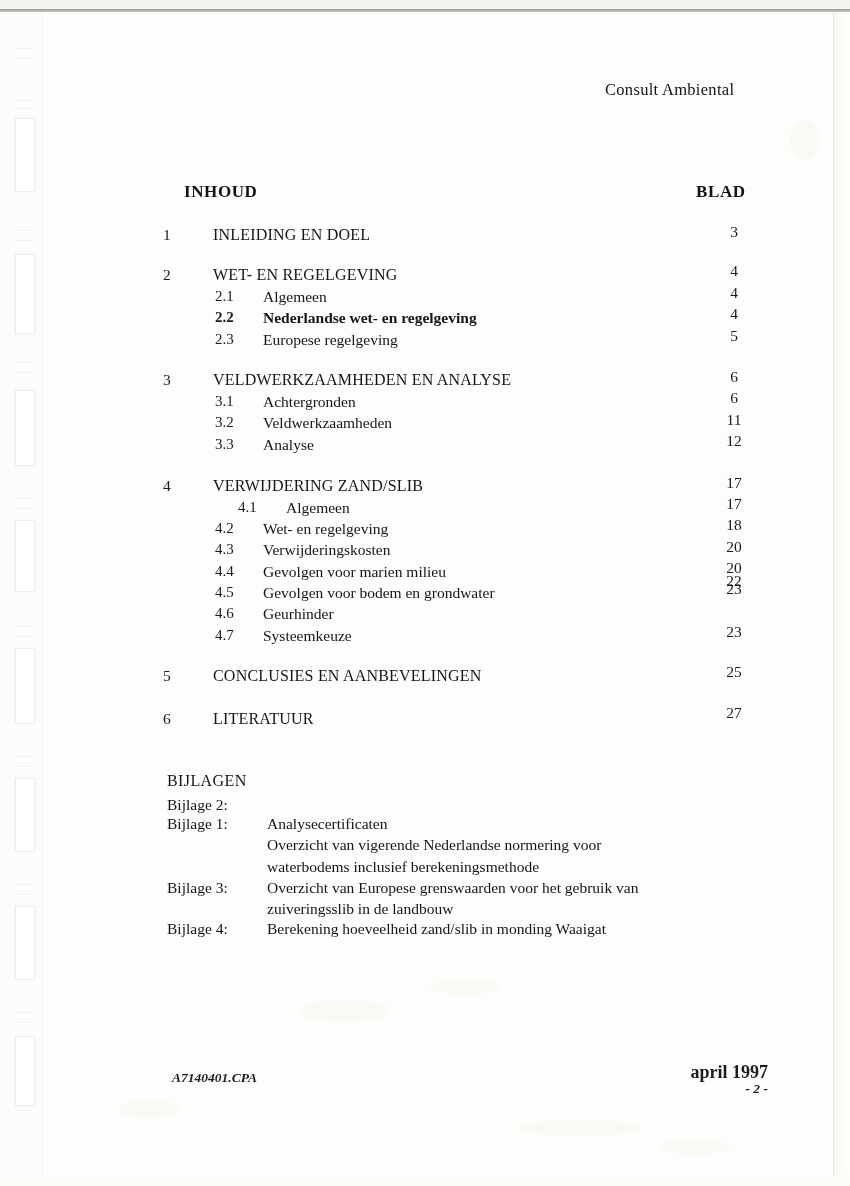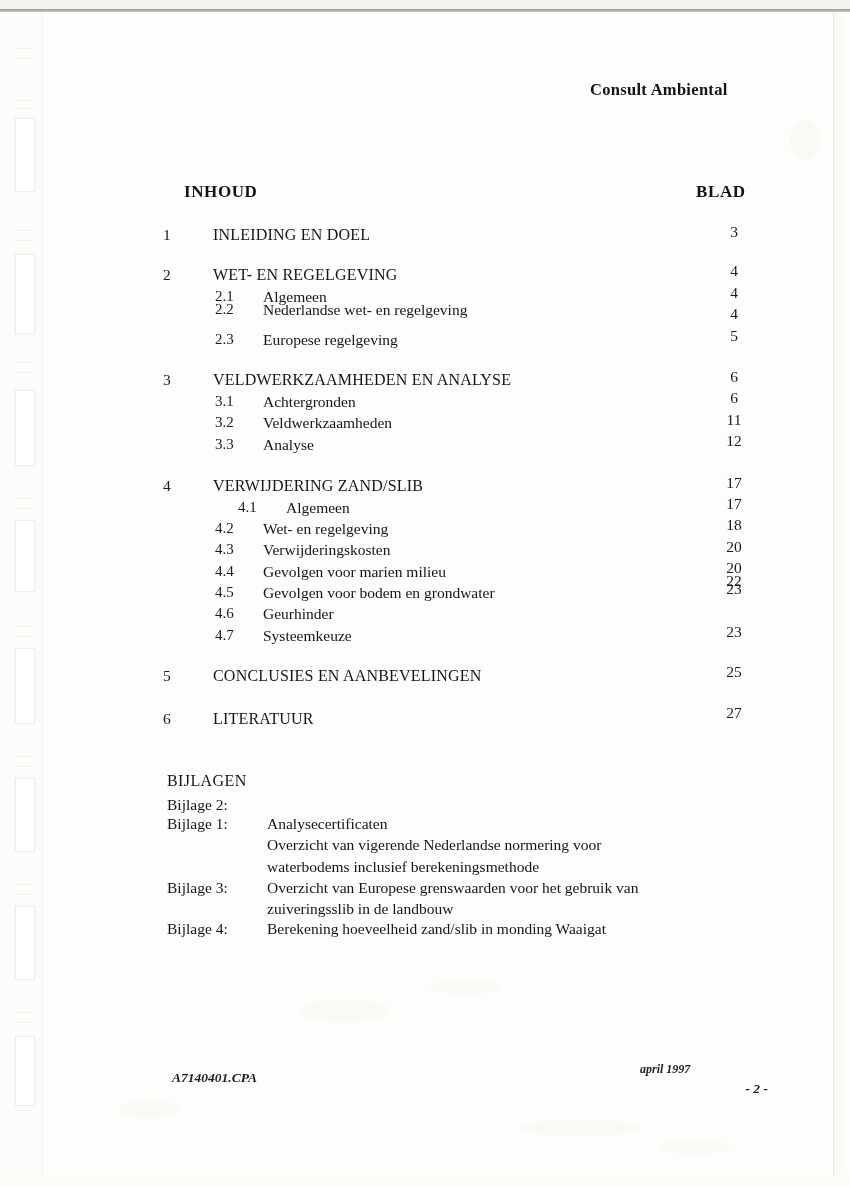--- a/index.html
+++ b/index.html
@@ -77,23 +77,23 @@
 
   
   .content {
     position: absolute;
     left: 0; top: 0;
     width: 850px; height: 1186px;
   }
 
   .hdr-company {
     position: absolute;
-    left: 590px; top: 80px;
+    left: 605px; top: 80px;
     font-size: 16.5px;
-    font-weight: bold;
+    font-weight: normal;
     letter-spacing: 0.3px;
     color: #131313;
   }
 
   .toc-head {
     position: absolute;
     top: 182px;
     font-size: 17px;
     font-weight: bold;
     letter-spacing: 0.6px;
@@ -179,23 +179,22 @@
     left: 172px; top: 1070px;
     font-size: 13.5px;
     font-style: italic;
     font-weight: bold;
     color: #1d1d1d;
   }
   .footer-date {
     position: absolute;
     left: 640px; top: 1062px;
     width: 128px;
-    text-align: left;
-    font-size: 12px;
-    font-style: italic;
+    text-align: right;
+    font-size: 18px;
     font-weight: bold;
     color: #1d1d1d;
   }
   .footer-pageno {
     position: absolute;
     left: 640px; top: 1081px;
     width: 128px;
     text-align: right;
     font-size: 13.5px;
     font-style: italic;
@@ -279,21 +278,21 @@
         <div class="row" style="top: 266px;">
           <span class="num chapter">2</span>
           <span class="title chapter">WET- EN REGELGEVING</span>
         </div>
         <div class="page-no" style="top: 262px;">4</div>
         <div class="row" style="top: 288px;">
           <span class="num section">2.1</span>
           <span class="title section">Algemeen</span>
         </div>
         <div class="page-no" style="top: 284px;">4</div>
-        <div class="row" style="top: 301px;">
+        <div class="row" style="top: 309px; font-weight: bold;">
           <span class="num section">2.2</span>
           <span class="title section">Nederlandse wet- en regelgeving</span>
         </div>
         <div class="page-no" style="top: 305px;">4</div>
         <div class="row" style="top: 331px;">
           <span class="num section">2.3</span>
           <span class="title section">Europese regelgeving</span>
         </div>
         <div class="page-no" style="top: 327px;">5</div>
         <div class="row" style="top: 371px;">

